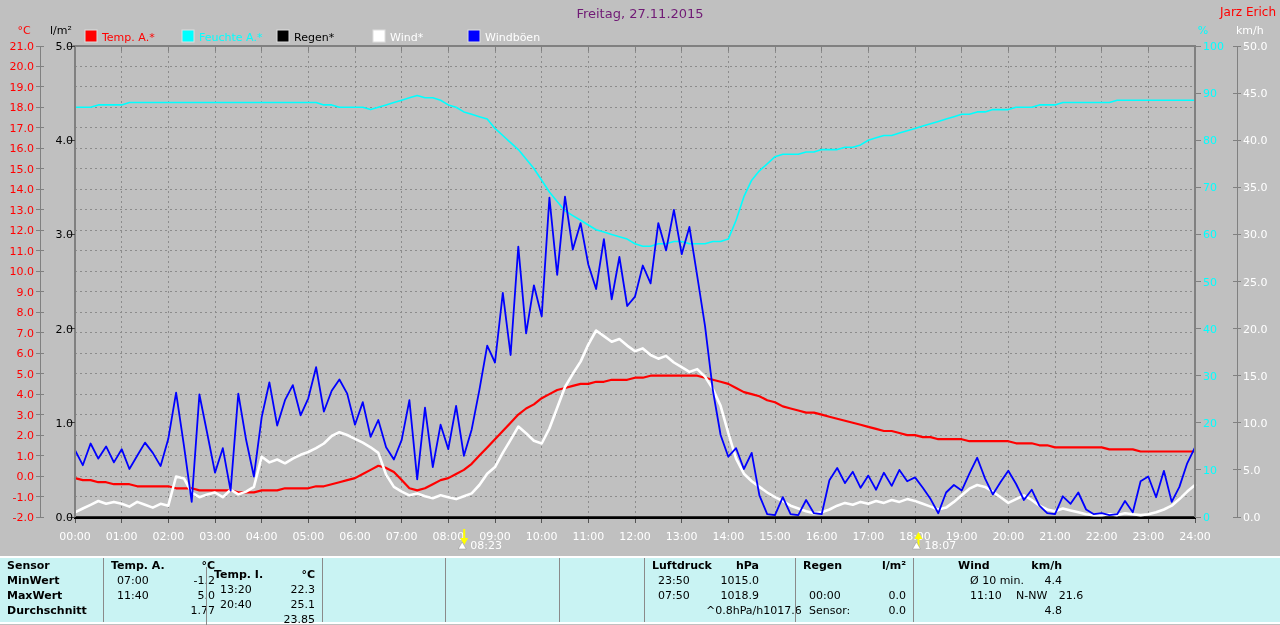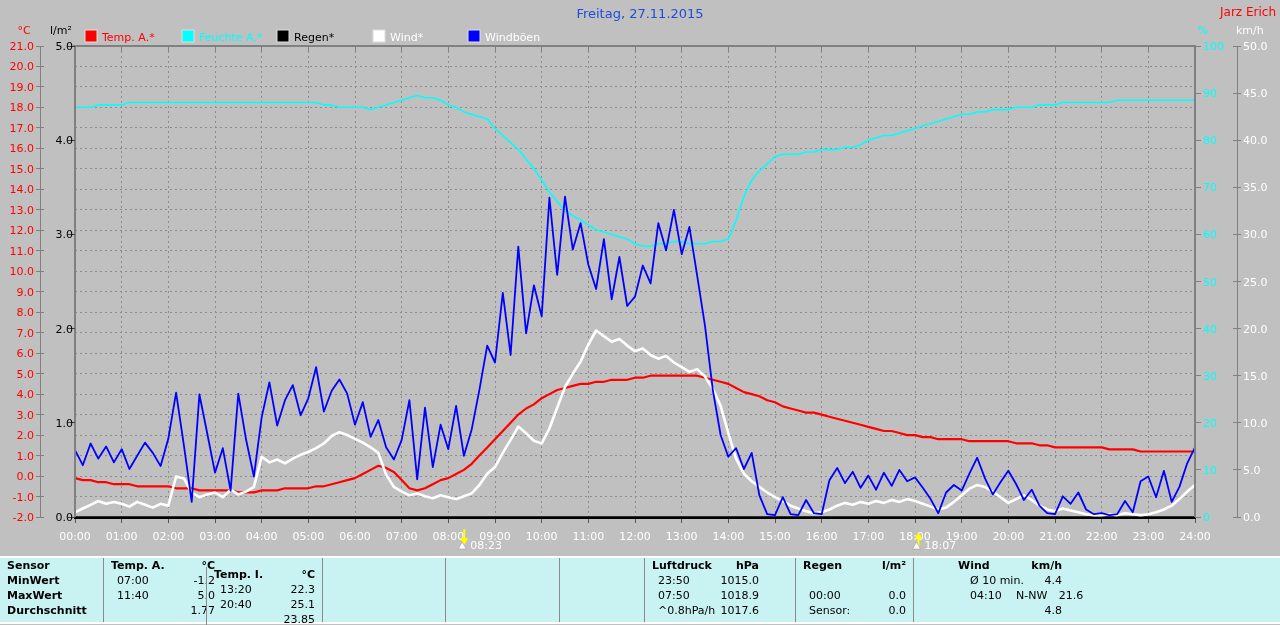--- a/index.html
+++ b/index.html
@@ -1,18 +1,18 @@
 <!DOCTYPE html>
 <html><head>
 <meta charset="utf-8">
 <style>
   html,body{margin:0;padding:0;background:#c0c0c0;}
   .app{position:relative;width:1280px;height:625px;background:#c0c0c0;overflow:hidden;
        font-family:"DejaVu Sans","Liberation Sans",sans-serif;font-size:11px;color:#000;}
-  .title{position:absolute;top:6px;left:0;width:100%;text-align:center;color:#1d4ed8;font-size:13px;}
+  .title{position:absolute;top:6px;left:0;width:100%;text-align:center;color:#701a75;font-size:13px;}
   .user{position:absolute;top:5px;right:4px;color:#ff0000;font-size:12px;}
   #chart{position:absolute;top:0;left:0;}
   #panel{position:absolute;left:0;top:556px;width:1280px;height:64px;background:#c9f3f3;
          border-top:2px solid #ffffff;border-bottom:2px solid #ffffff;}
   .pcol{position:absolute;top:0;height:64px;box-sizing:border-box;}
   .pcol.div{border-left:1px solid #8a8a8a;}
   .prow{height:15px;line-height:15px;white-space:nowrap;display:flex;padding:0 7px;}
   .prow .l{flex:0 0 auto;}
   .prow .sp{flex:1 1 auto;}
   .prow .r{flex:0 0 auto;text-align:right;}
@@ -462,21 +462,21 @@
           <span class="l" style="padding-left: 6px;">23:50</span>
           <span class="sp"></span>
           <span class="r">1015.0</span>
         </div>
         <div class="prow">
           <span class="l" style="padding-left: 6px; text-align: center;">07:50</span>
           <span class="sp"></span>
           <span class="r">1018.9</span>
         </div>
         <div class="prow">
-          <span class="l" style="padding-left: 6px;">^0.8hPa/h</span>
+          <span class="l" style="padding-left: 6px; margin-left: 48px;">^0.8hPa/h</span>
           <span class="sp"></span>
           <span class="r">1017.6</span>
         </div>
       </div>
       <div class="pcol div" style="left: 795px; width: 118px;">
         <div class="prow bold">
           <span class="l">Regen</span>
           <span class="sp"></span>
           <span class="r">l/m²</span>
         </div>
@@ -501,21 +501,21 @@
           <span class="c0" style="padding-left: 0px;">Wind</span>
           <span class="c1"></span>
           <span class="c2">km/h</span>
         </div>
         <div class="wrow">
           <span class="c0">Ø 10 min.</span>
           <span class="c1"></span>
           <span class="c2">4.4</span>
         </div>
         <div class="wrow">
-          <span class="c0">04:10</span>
+          <span class="c0">11:10</span>
           <span class="c1">N-NW</span>
           <span class="c2">21.6</span>
         </div>
         <div class="wrow">
           <span class="c0"></span>
           <span class="c1"></span>
           <span class="c2">4.8</span>
         </div>
       </div>
     </div>

